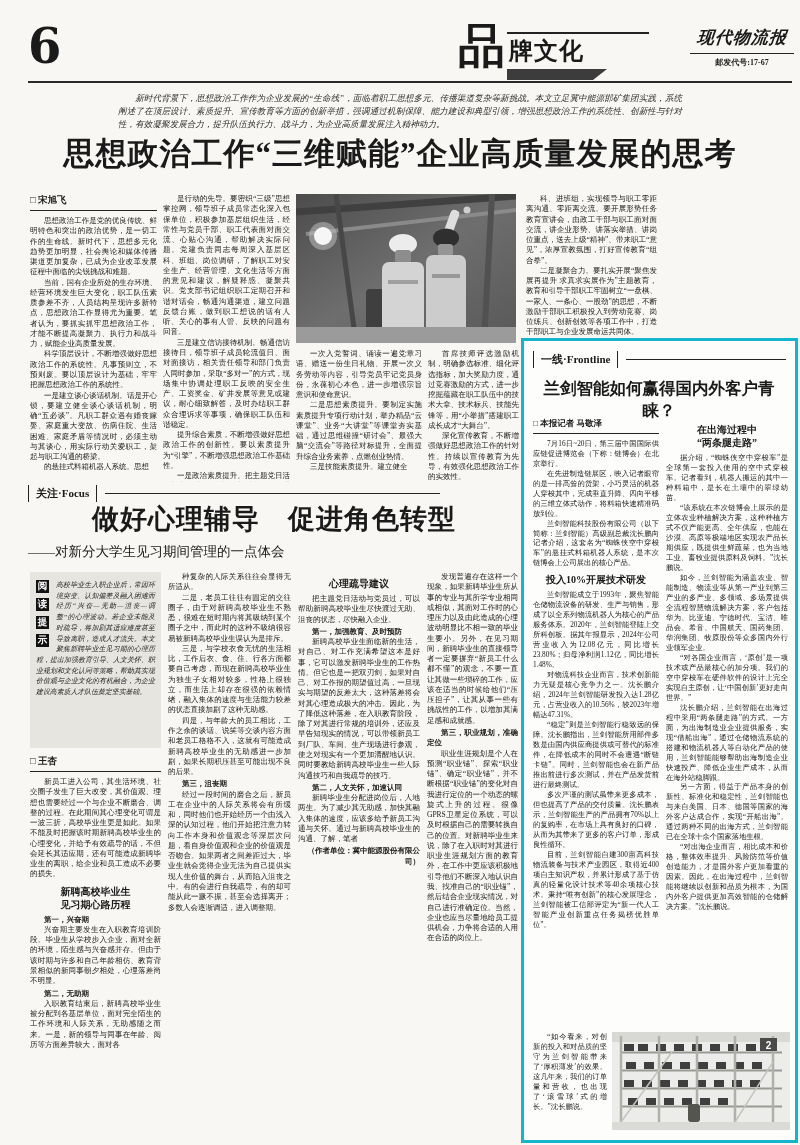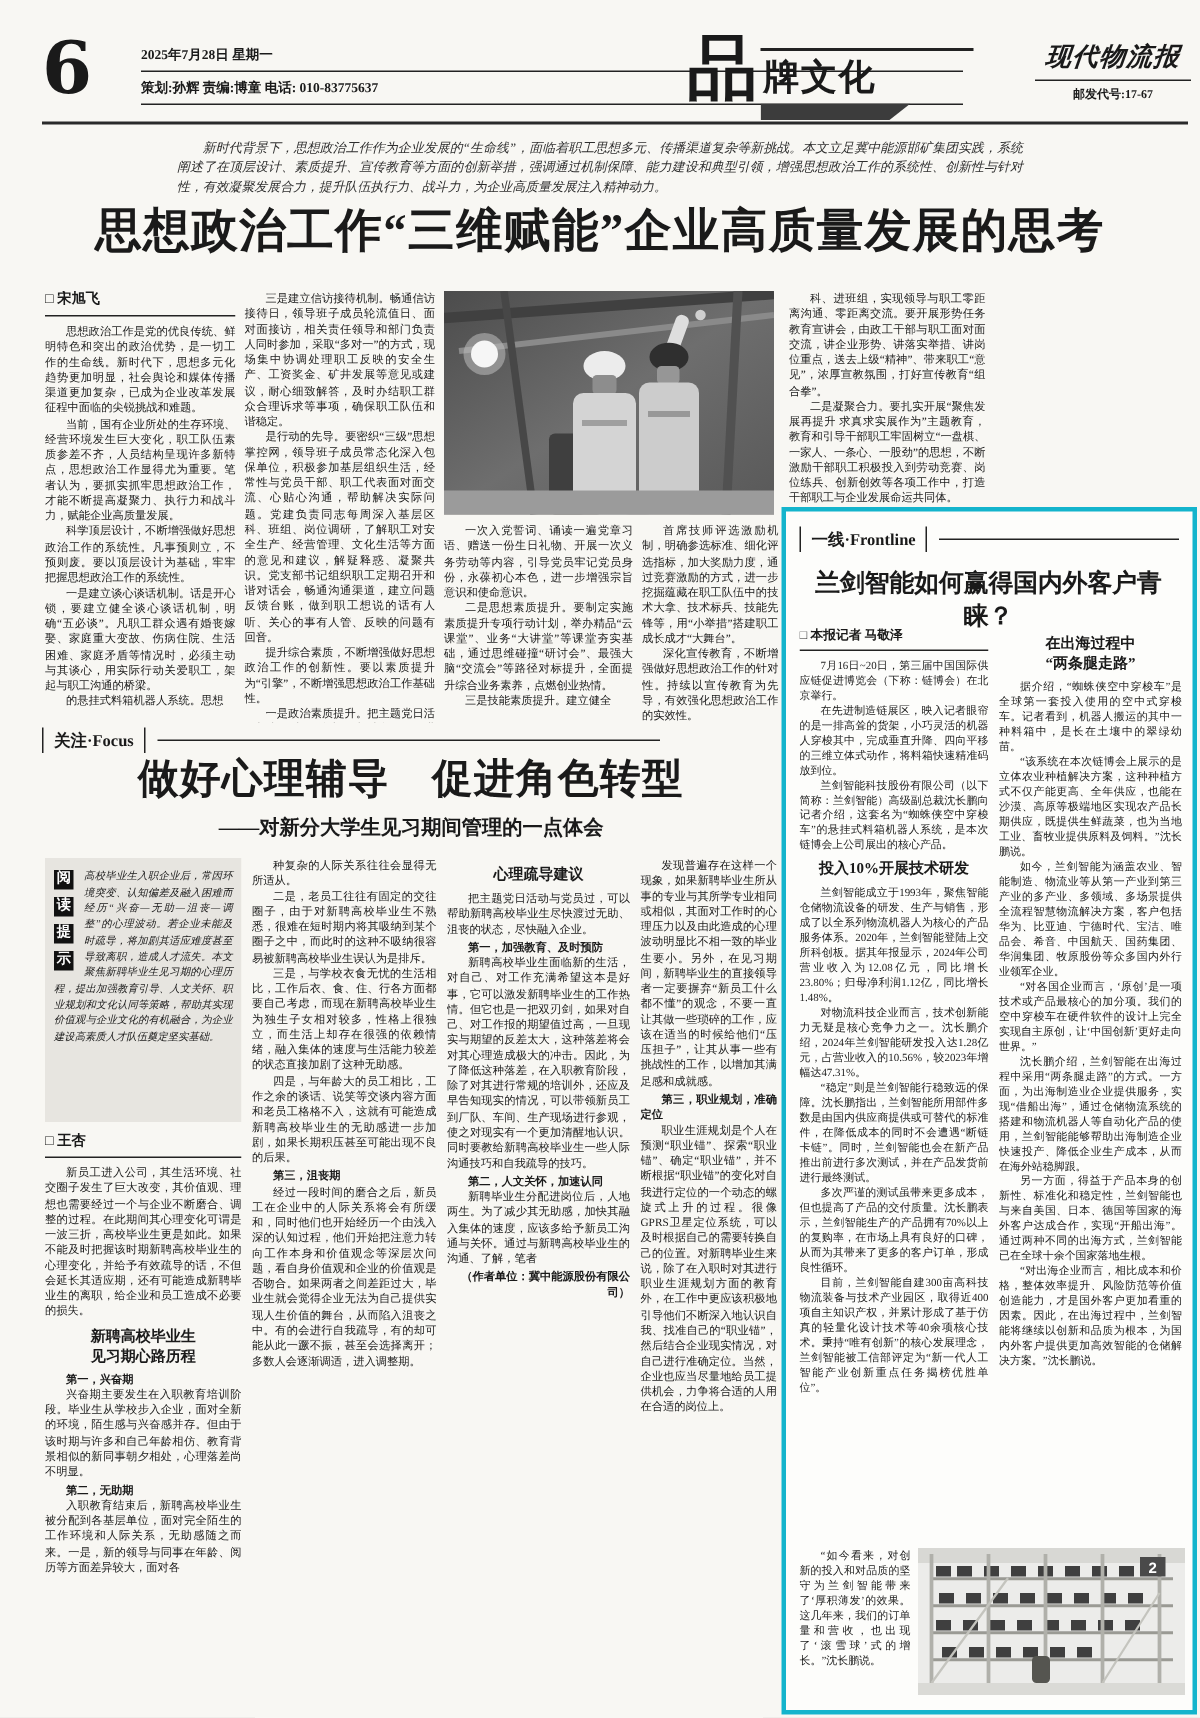--- a/index.html
+++ b/index.html
@@ -40,44 +40,40 @@
 
   .photo-frame { position:absolute; overflow:hidden; background:#777; }
   .photo-frame svg { display:block; }
 
   
   .label-row { position:absolute; display:flex; align-items:center; }
   .sec-label { font-size:11px; font-weight:bold; border-left:1.5px solid #222; border-right:1.5px solid #222; padding:1px 7px; white-space:nowrap; }
   .sec-rule { flex:1; height:1px; background:#222; margin-left:8px; }
 
   .focus-head { text-align:center; font-size:27px; font-weight:bold; letter-spacing:1px; }
-  .focus-sub { text-align:center; font-size:13.5px; font-weight:bold; }
+  .focus-sub { text-align:left; font-size:13.5px; font-weight:normal; }
 
   
   .hint-box { background:#e7e5e0; padding:8px 6px 6px 6px; height:176px; overflow:hidden; margin-bottom:7px; }
   .hint-squares { float:left; width:15px; margin-right:5px; }
   .hint-ch { width:13px; height:13px; background:#111; color:#fff; font-size:9.5px; line-height:13px; text-align:center; margin-bottom:5px; font-weight:bold; }
   .hint-text { font-size:6.9px; line-height:1.55; text-align:justify; font-style:italic; }
 
   
   .front-box { position:absolute; border:3px solid var(--accent); background:#fdfdfb; }
   .front-head { text-align:center; font-size:16.5px; font-weight:bold; }
   .byline-sm { font-size:8.5px; font-weight:bold; border-bottom:1px solid #222; padding-bottom:3px; margin-bottom:5px; }
 </style>
 </head>
 <body>
 
 <div class="page">
 
   <div class="abs page-num" style="left:28px;top:22px;">6</div>
 
-  <div class="abs hdr-left" style="left:94px;top:30px;">
-    <div class="hdr-line1">2025年7月28日 星期一</div>
-    <div class="hdr-line2">策划:孙辉 责编:博童 电话: 010-83775637</div>
-  </div>
 
   <div class="abs masthead" style="left:458px;top:24px;">
     <div class="mast-big">品</div>
     <div class="mast-right">
       <div class="mast-word">牌文化</div>
       <div class="mast-trap"></div>
     </div>
   </div>
 
   <div class="abs hdr-right" style="left:690px;top:26px;">
@@ -97,22 +93,22 @@
         <p class="para">思想政治工作是党的优良传统、鲜明特色和突出的政治优势，是一切工作的生命线。新时代下，思想多元化趋势更加明显，社会舆论和媒体传播渠道更加复杂，已成为企业改革发展征程中面临的尖锐挑战和难题。</p>
         <p class="para">当前，国有企业所处的生存环境、经营环境发生巨大变化，职工队伍素质参差不齐，人员结构呈现许多新特点，思想政治工作显得尤为重要。笔者认为，要抓实抓牢思想政治工作，才能不断提高凝聚力、执行力和战斗力，赋能企业高质量发展。</p>
         <p class="para">科学顶层设计，不断增强做好思想政治工作的系统性。凡事预则立，不预则废。要以顶层设计为基础，牢牢把握思想政治工作的系统性。</p>
         <p class="para">一是建立谈心谈话机制。话是开心锁，要建立健全谈心谈话机制，明确“五必谈”。凡职工群众遇有婚丧嫁娶、家庭重大变故、伤病住院、生活困难、家庭矛盾等情况时，必须主动与其谈心，用实际行动关爱职工，架起与职工沟通的桥梁。</p>
         <p class="para">的悬挂式料箱机器人系统。思想</p>
       </div>
   </div>
 
   <div class="col" style="left:163px;top:194px;width:127px;height:288px;">
     <div>
+        <p class="para">是行动的先导。要密织“三级”思想掌控网，领导班子成员常态化深入包保单位，积极参加基层组织生活，经常性与党员干部、职工代表面对面交流、心贴心沟通，帮助解决实际问题。党建负责同志每周深入基层区科、班组、岗位调研，了解职工对安全生产、经营管理、文化生活等方面的意见和建议，解疑释惑、凝聚共识。党支部书记组织职工定期召开和谐对话会，畅通沟通渠道，建立问题反馈台账，做到职工想说的话有人听、关心的事有人管、反映的问题有回音。</p>
         <p class="para">三是建立信访接待机制。畅通信访接待日，领导班子成员轮流值日、面对面接访，相关责任领导和部门负责人同时参加，采取“多对一”的方式，现场集中协调处理职工反映的安全生产、工资奖金、矿井发展等意见或建议，耐心细致解答，及时办结职工群众合理诉求等事项，确保职工队伍和谐稳定。</p>
-        <p class="para">是行动的先导。要密织“三级”思想掌控网，领导班子成员常态化深入包保单位，积极参加基层组织生活，经常性与党员干部、职工代表面对面交流、心贴心沟通，帮助解决实际问题。党建负责同志每周深入基层区科、班组、岗位调研，了解职工对安全生产、经营管理、文化生活等方面的意见和建议，解疑释惑、凝聚共识。党支部书记组织职工定期召开和谐对话会，畅通沟通渠道，建立问题反馈台账，做到职工想说的话有人听、关心的事有人管、反映的问题有回音。</p>
         <p class="para">提升综合素质，不断增强做好思想政治工作的创新性。要以素质提升为“引擎”，不断增强思想政治工作基础性。</p>
         <p class="para">一是政治素质提升。把主题党日活动与党员过“政治生日”相结合，明确进行一次谈心谈话、重温</p>
       </div>
   </div>
 
   <div class="photo-frame" style="left:296px;top:194px;width:220px;height:149px;">
     <svg width="220" height="149" viewBox="0 0 220 149">
       <defs>
         <linearGradient id="bg1" x1="0" y1="0" x2="1" y2="1">
           <stop offset="0" stop-color="#4c4c4c"></stop>

